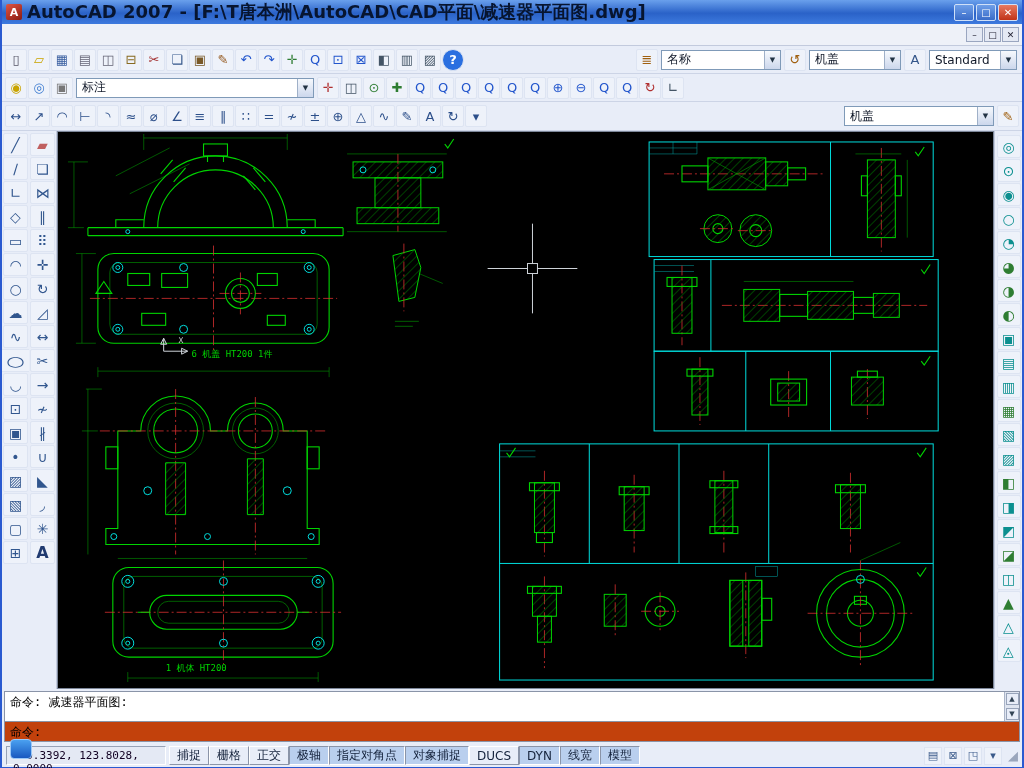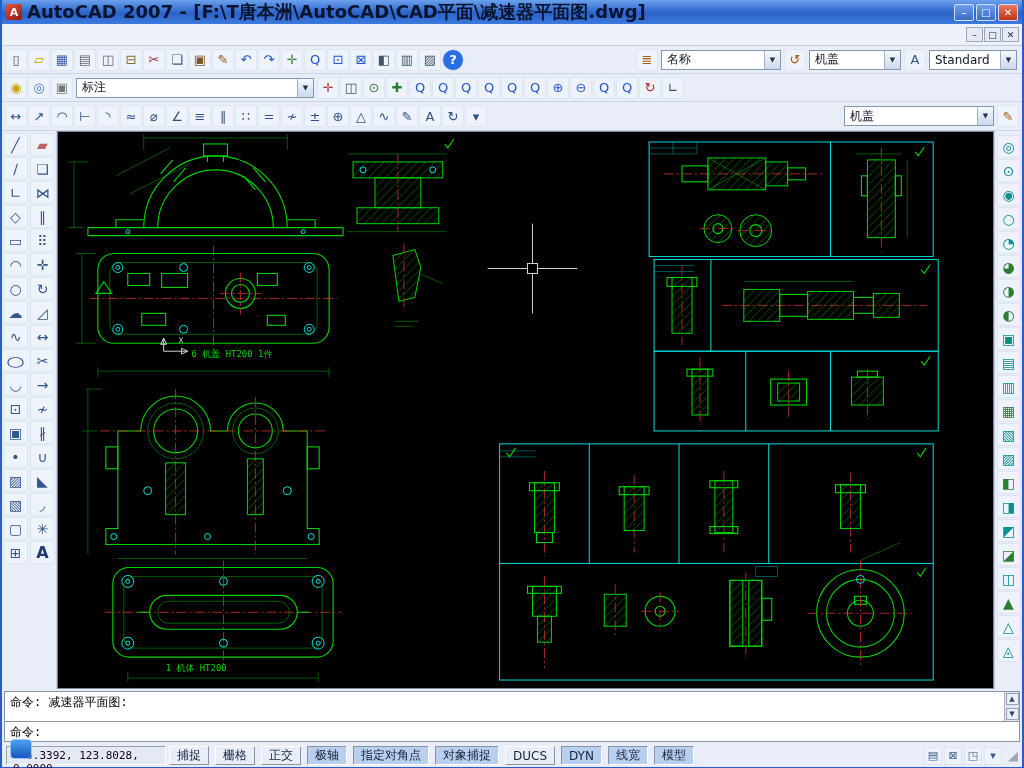--- a/index.html
+++ b/index.html
@@ -59,21 +59,21 @@
 .dim{stroke:#00b000;fill:none;stroke-width:.5}
 .lbl{fill:#00d400;font:9px "DejaVu Sans Mono",monospace}
 .ux{fill:#cfd4da;font:8px "DejaVu Sans Mono",monospace}
 
 .cmd{flex:0 0 55px;background:#e8edf8;padding:2px;display:flex;flex-direction:column}
 .cmd-hist{flex:1;background:#fff;border:1px solid #8a94a8;display:flex;min-height:0}
 .cmd-text{flex:1;font:12px "DejaVu Sans Mono",monospace;padding:2px 5px;color:#000;white-space:pre}
 .cmd-scroll{width:15px;background:#dfe5f0;border-left:1px solid #aab4c8;display:flex;flex-direction:column;
   justify-content:space-between;align-items:center;font-size:7px;color:#345;padding:1px 0}
 .sa{width:13px;height:12px;background:#e8edf8;border:1px solid #98a4ba;display:flex;align-items:center;justify-content:center}
-.cmd-prompt{height:20px;background:#ffffff;border:1px solid #8a94a8;border-top:none;
+.cmd-prompt{height:20px;background:#c2410c;border:1px solid #8a94a8;border-top:none;
   font:12px "DejaVu Sans Mono",monospace;padding:2px 5px;color:#000}
 
 .status{flex:0 0 23px;display:flex;align-items:center;gap:3px;padding:0 4px;background:#e8edf8;font-size:12px}
 .coords{width:160px;height:19px;border:1px solid;border-color:#97a1b5 #fff #fff #97a1b5;
   padding:2px 6px;font:11px "DejaVu Sans Mono",monospace;background:#e4e9f4;color:#102}
 .sbn{height:19px;padding:1px 7px;font-size:12px;color:#15233c;background:#e8edf8;border:1px solid;
   border-color:#fff #8a94a8 #8a94a8 #fff;display:flex;align-items:center;white-space:nowrap}
 .sbn.on{background:#b9cfee;border-color:#8a94a8 #fff #fff #8a94a8}
 .tray{margin-left:auto;display:flex;align-items:center;gap:2px}
 .tico{width:18px;height:18px;display:flex;align-items:center;justify-content:center;font-size:11px;
@@ -531,21 +531,21 @@
       <div class="cmd-scroll">
         <div class="sa">▲</div>
         <div class="sa">▼</div>
       </div>
     </div>
     <div class="cmd-prompt">命令:</div>
   </div>
 
   <div class="status">
     <div class="coords">549.3392, 123.8028, 0.0000</div>
-    <div style="display:flex;gap:6px">
+    <div style="display:flex;gap:0">
         <div class="sbn">捕捉</div>
         <div class="sbn">栅格</div>
         <div class="sbn">正交</div>
         <div class="sbn on">极轴</div>
         <div class="sbn on">指定对角点</div>
         <div class="sbn on">对象捕捉</div>
         <div class="sbn">DUCS</div>
         <div class="sbn on">DYN</div>
         <div class="sbn on">线宽</div>
         <div class="sbn on">模型</div>

